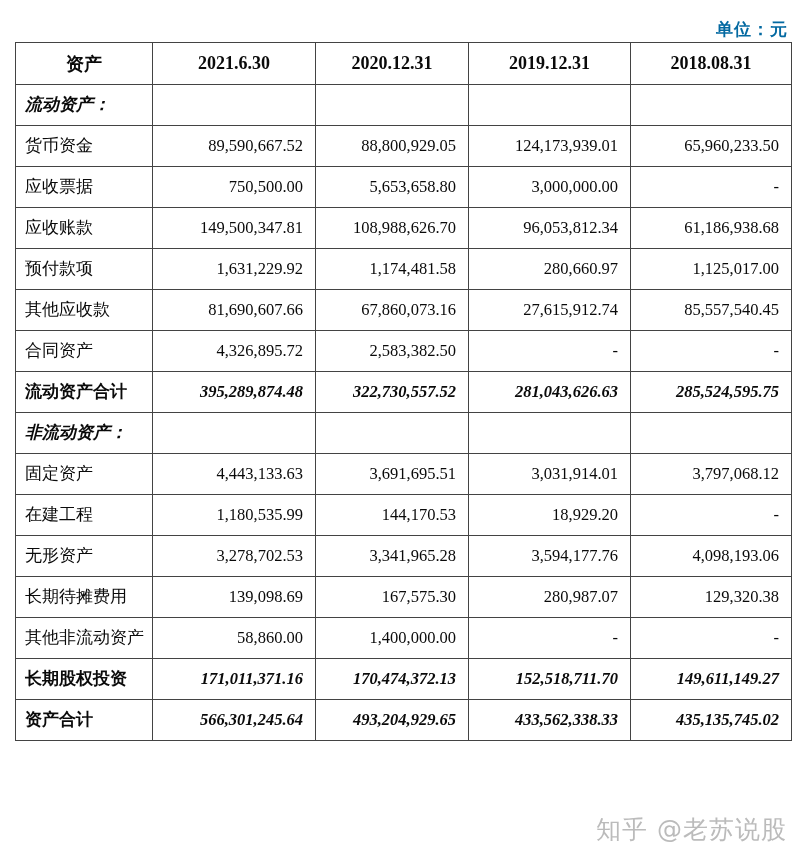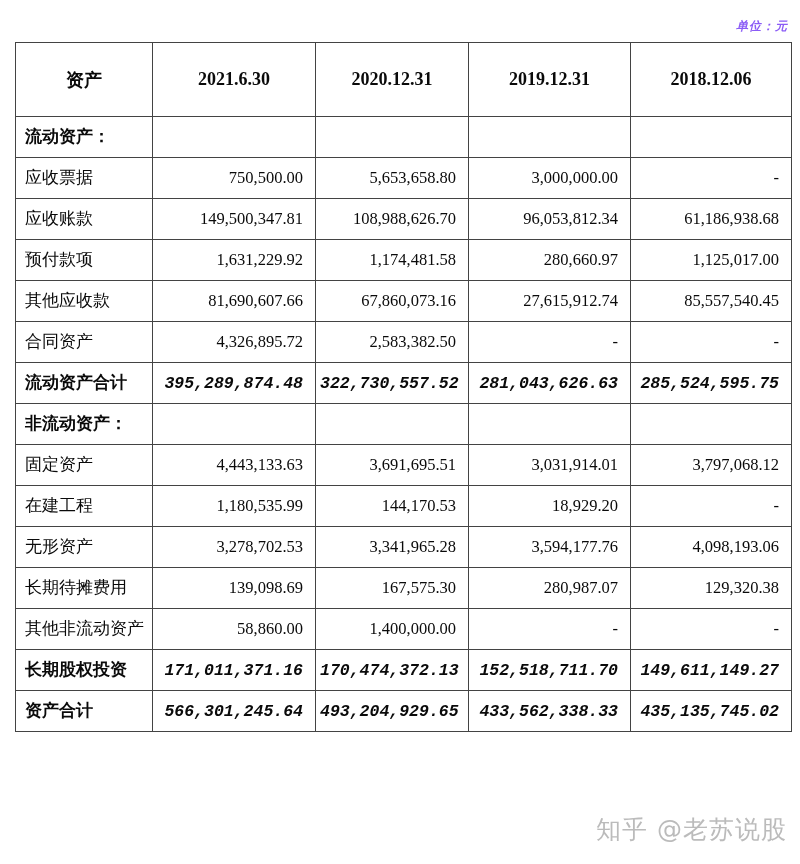--- a/index.html
+++ b/index.html
@@ -2,47 +2,47 @@
 <html><head>
 <meta charset="utf-8">
 <style>
   html,body{margin:0;padding:0;}
   body{
     width:800px;height:864px;background:#ffffff;position:relative;
     font-family:"Liberation Serif","DejaVu Serif",serif;color:#111;
     overflow:hidden;
   }
   .unit-label{
-    position:absolute;top:18px;right:12px;font-size:12px;font-weight:600;
-    letter-spacing:1px;color:#8b5cf6;font-style:italic;
+    position:absolute;top:18px;right:12px;font-size:17px;font-weight:600;
+    letter-spacing:1px;color:#0369a1;
   }
   table.balance-sheet{
     position:absolute;left:15px;top:42px;width:776px;
     border-collapse:collapse;table-layout:fixed;
   }
   .balance-sheet th,.balance-sheet td{
     border:1.5px solid #434343;
     overflow:hidden;
   }
   .balance-sheet th{
     font-size:18px;font-weight:bold;text-align:center;height:37px;
-    padding:18px 4px;color:#0a0a0a;
+    padding:2px 4px;color:#0a0a0a;
   }
   .balance-sheet td{height:36px;font-size:17px;padding:2px 4px;}
   .balance-sheet td.label{
     text-align:left;padding-left:9px;padding-right:6px;color:#0a0a0a;
     line-height:1.35;word-break:break-all;
   }
   .balance-sheet td.val{
     text-align:right;padding-right:12px;font-size:16.5px;color:#0a0a0a;
     font-family:"Liberation Serif","DejaVu Serif",serif;
   }
-  tr.section td.label{font-weight:bold;}
+  tr.section td.label{font-weight:bold;font-style:italic;}
   tr.total td.label{font-weight:bold;}
-  tr.total td.val{font-weight:bold;font-style:italic;font-family:Liberation Mono, monospace;}
+  tr.total td.val{font-weight:bold;font-style:italic;}
   .watermark{
     position:absolute;top:813px;left:596px;width:210px;
     font-size:25px;color:#ababab;opacity:.8;z-index:5;
     font-family:"DejaVu Sans","Liberation Sans",sans-serif;
     white-space:nowrap;letter-spacing:1px;pointer-events:none;
   }
 </style>
 </head>
 <body>
 
@@ -55,30 +55,37 @@
       <col style="width:153px">
       <col style="width:162px">
       <col style="width:161px">
   </colgroup>
   <thead>
     <tr>
       <th>资产</th>
       <th>2021.6.30</th>
       <th>2020.12.31</th>
       <th>2019.12.31</th>
-      <th>2018.12.06</th>
+      <th>2018.08.31</th>
     </tr>
   </thead>
   <tbody id="sheet-body">
       <tr class="section">
         <td class="label">流动资产：</td>
         <td class="val"></td>
         <td class="val"></td>
         <td class="val"></td>
         <td class="val"></td>
+      </tr>
+      <tr class="item">
+        <td class="label">货币资金</td>
+        <td class="val">89,590,667.52</td>
+        <td class="val">88,800,929.05</td>
+        <td class="val">124,173,939.01</td>
+        <td class="val">65,960,233.50</td>
       </tr>
       <tr class="item">
         <td class="label">应收票据</td>
         <td class="val">750,500.00</td>
         <td class="val">5,653,658.80</td>
         <td class="val">3,000,000.00</td>
         <td class="val">-</td>
       </tr>
       <tr class="item">
         <td class="label">应收账款</td>

